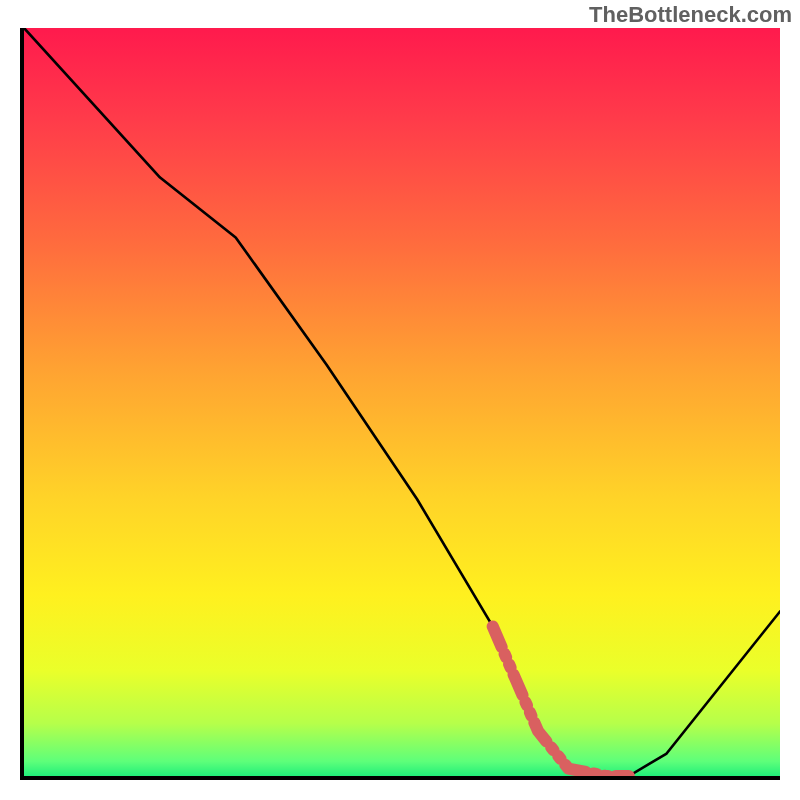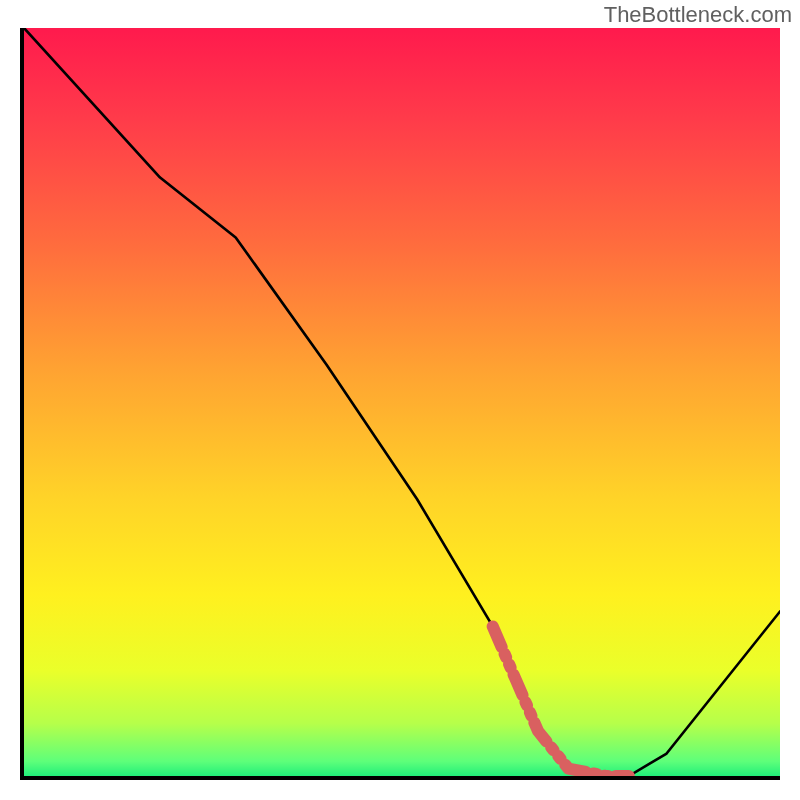--- a/index.html
+++ b/index.html
@@ -16,21 +16,21 @@
     width: 800px;
     height: 800px;
     box-sizing: border-box;
   }
   .watermark {
     position: absolute;
     top: 2px;
     right: 8px;
     font-size: 22px;
     color: #606060;
-    font-weight: 400;
+    font-weight: 700;
     user-select: none;
     text-align: center;
   }
   .plot-outer {
     position: absolute;
     left: 20px;
     right: 20px;
     top: 28px;
     bottom: 20px;
     border-left: 4px solid #000;

